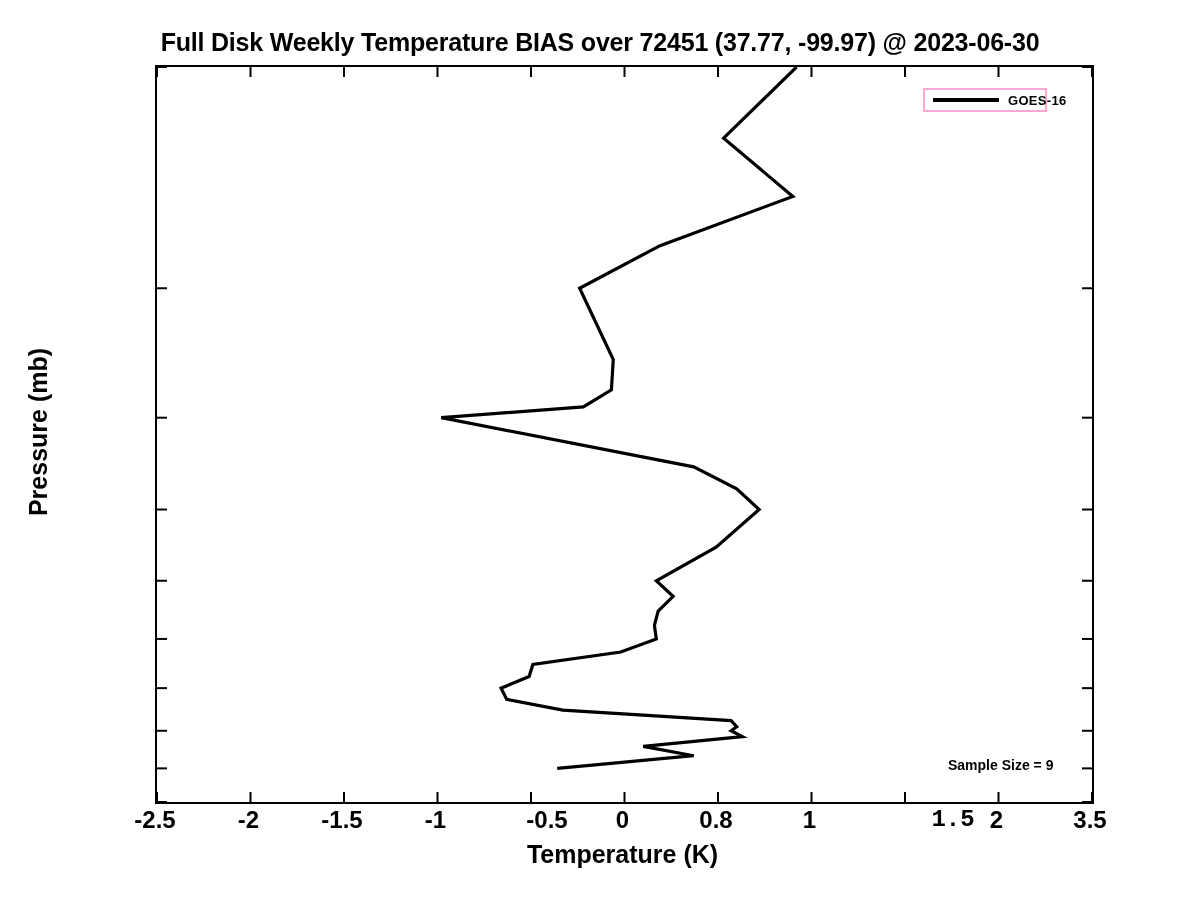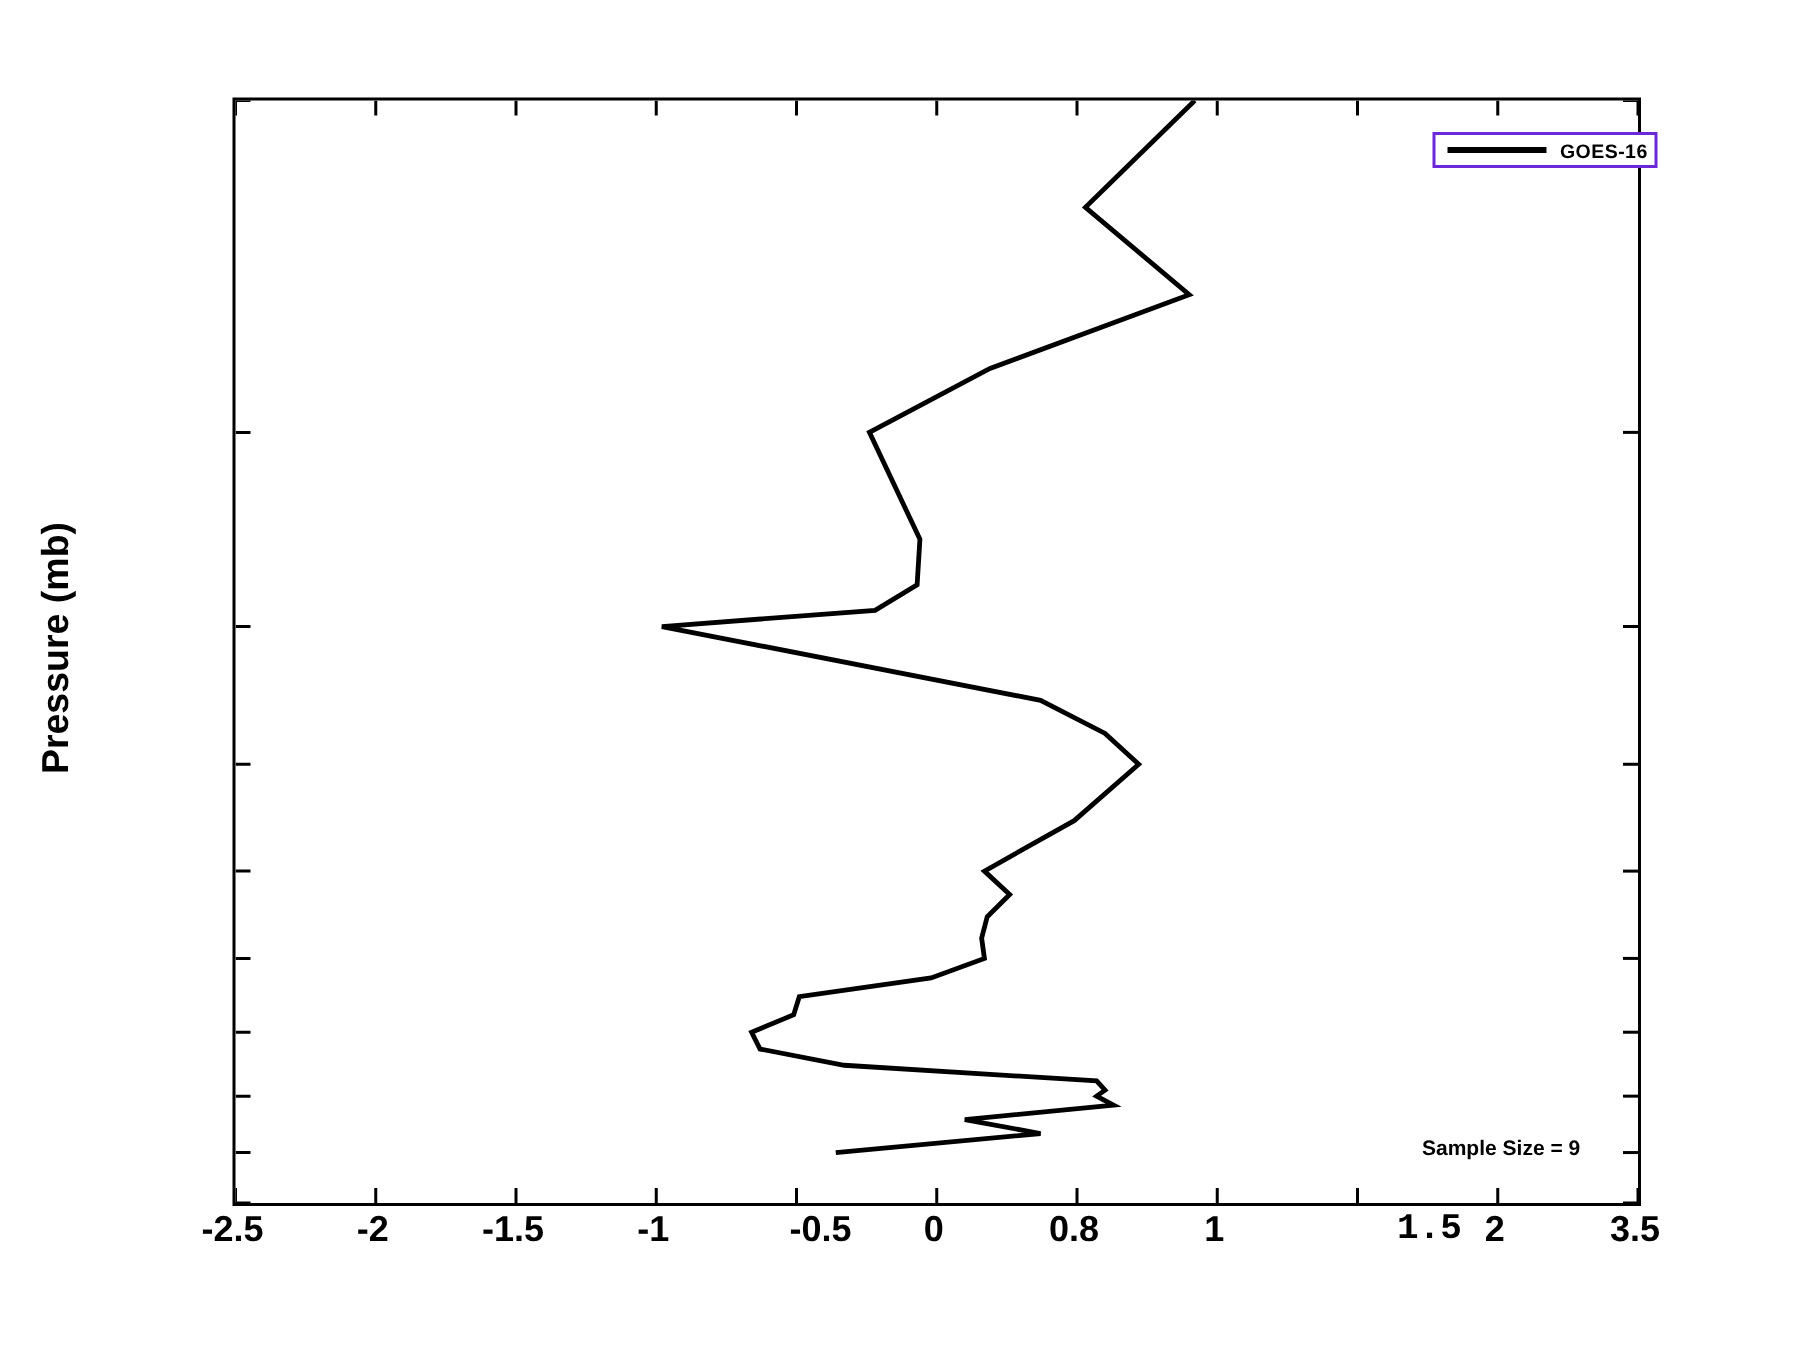--- a/index.html
+++ b/index.html
@@ -79,29 +79,28 @@
     font-weight: bold;
     font-family: "Liberation Sans", sans-serif;
     transform: translate(-50%, -50%) rotate(-90deg);
     transform-origin: center center;
     white-space: nowrap;
   }
   #legend-box {
     position: absolute;
     left: 923px;
     top: 88px;
-    width: 150px;
+    width: 124px;
     height: 24px;
-    border: 2px solid #6d28d9;
+    border: 2px solid #f9a8d4;
     background: #ffffff;
     box-sizing: border-box;
     display: flex;
     align-items: center;
     padding: 0 8px;
-    margin-left: 32px;
   }
   #legend-swatch {
     width: 66px;
     height: 4px;
     background: #000000;
     flex: 0 0 auto;
   }
   #legend-label {
     margin-left: 9px;
     font-size: 13px;
@@ -118,20 +117,21 @@
     font-weight: bold;
     font-family: Liberation Sans, sans-serif;
     white-space: nowrap;
   }
 </style>
 </head>
 <body>
 
 <div id="figure">
 
+  <div id="chart-title">Full Disk Weekly Temperature BIAS over 72451 (37.77, -99.97) @ 2023-06-30</div>
 
   <div id="plot-area">
     <svg id="plot-svg" viewBox="0 0 935 735" preserveAspectRatio="none">
       <g id="tick-group">
           <line x1="0" x2="0" y1="735" y2="725" stroke="#000" stroke-width="2"></line>
           <line x1="0" x2="0" y1="0" y2="10" stroke="#000" stroke-width="2"></line>
           <line x1="93.5" x2="93.5" y1="735" y2="725" stroke="#000" stroke-width="2"></line>
           <line x1="93.5" x2="93.5" y1="0" y2="10" stroke="#000" stroke-width="2"></line>
           <line x1="187" x2="187" y1="735" y2="725" stroke="#000" stroke-width="2"></line>
           <line x1="187" x2="187" y1="0" y2="10" stroke="#000" stroke-width="2"></line>
@@ -186,20 +186,21 @@
       <div class="xtick-label" style="left: 435.5px;">-1</div>
       <div class="xtick-label" style="left: 547px;">-0.5</div>
       <div class="xtick-label" style="left: 622.5px;">0</div>
       <div class="xtick-label" style="left: 716px;">0.8</div>
       <div class="xtick-label" style="left: 809.5px;">1</div>
       <div class="xtick-label" style="left: 953px; font-family: Liberation Mono, monospace;">1.5</div>
       <div class="xtick-label" style="left: 996.5px;">2</div>
       <div class="xtick-label" style="left: 1090px;">3.5</div>
     </div>
 
+  <div id="xlabel">Temperature (K)</div>
 
   <div id="ylabel">Pressure (mb)</div>
 
   <div id="legend-box">
     <span id="legend-swatch"></span>
     <span id="legend-label">GOES-16</span>
   </div>
 
   <div id="sample-size">Sample Size = 9</div>
 

